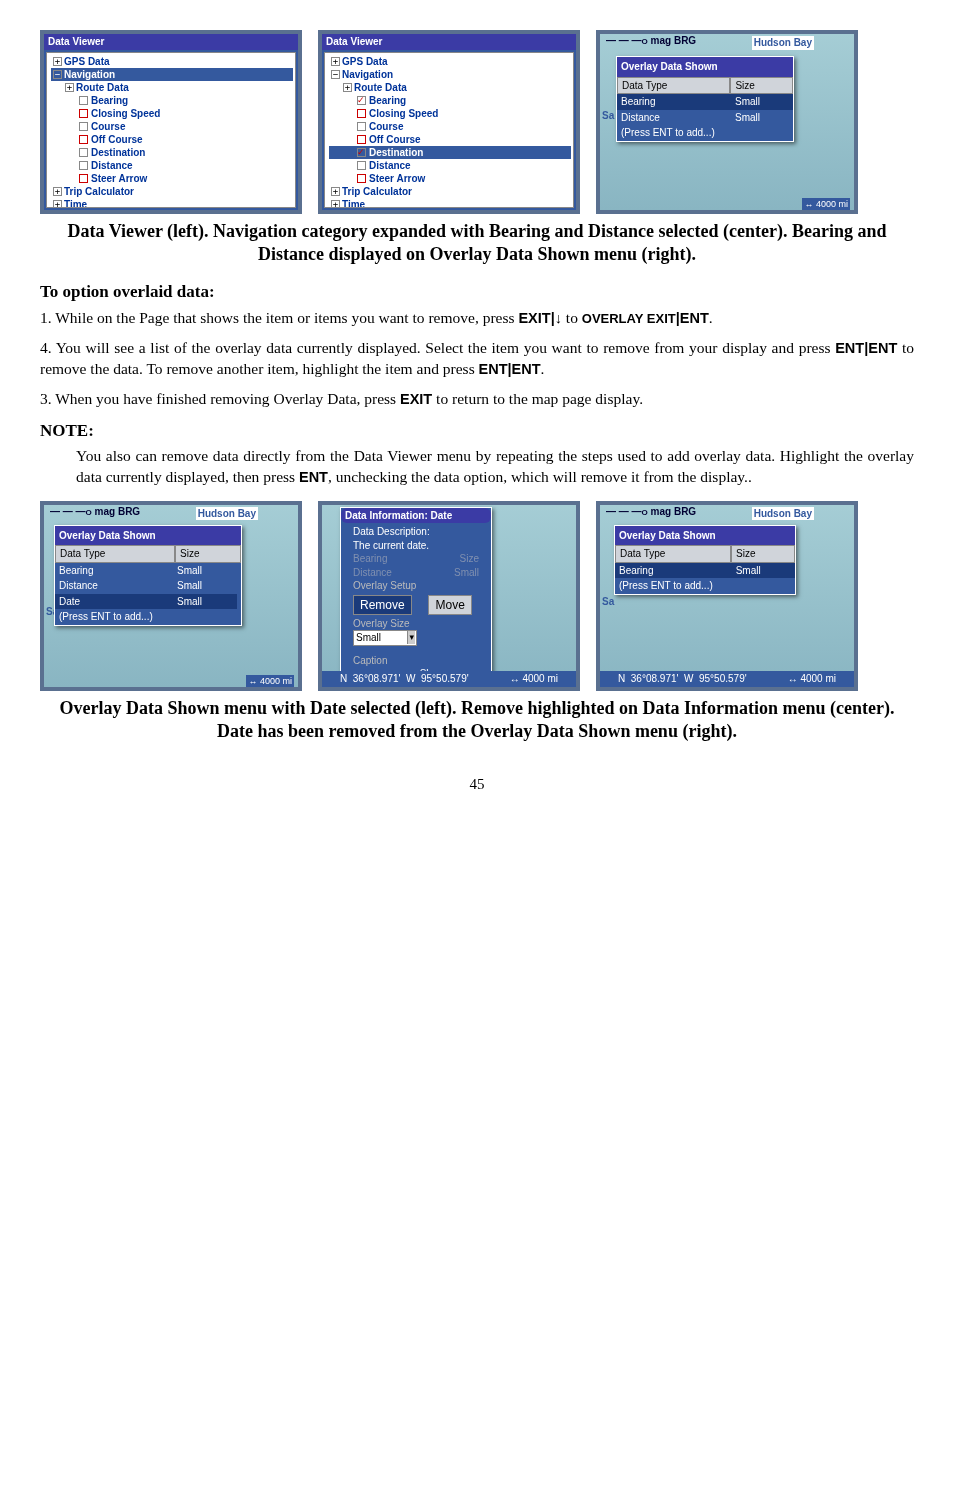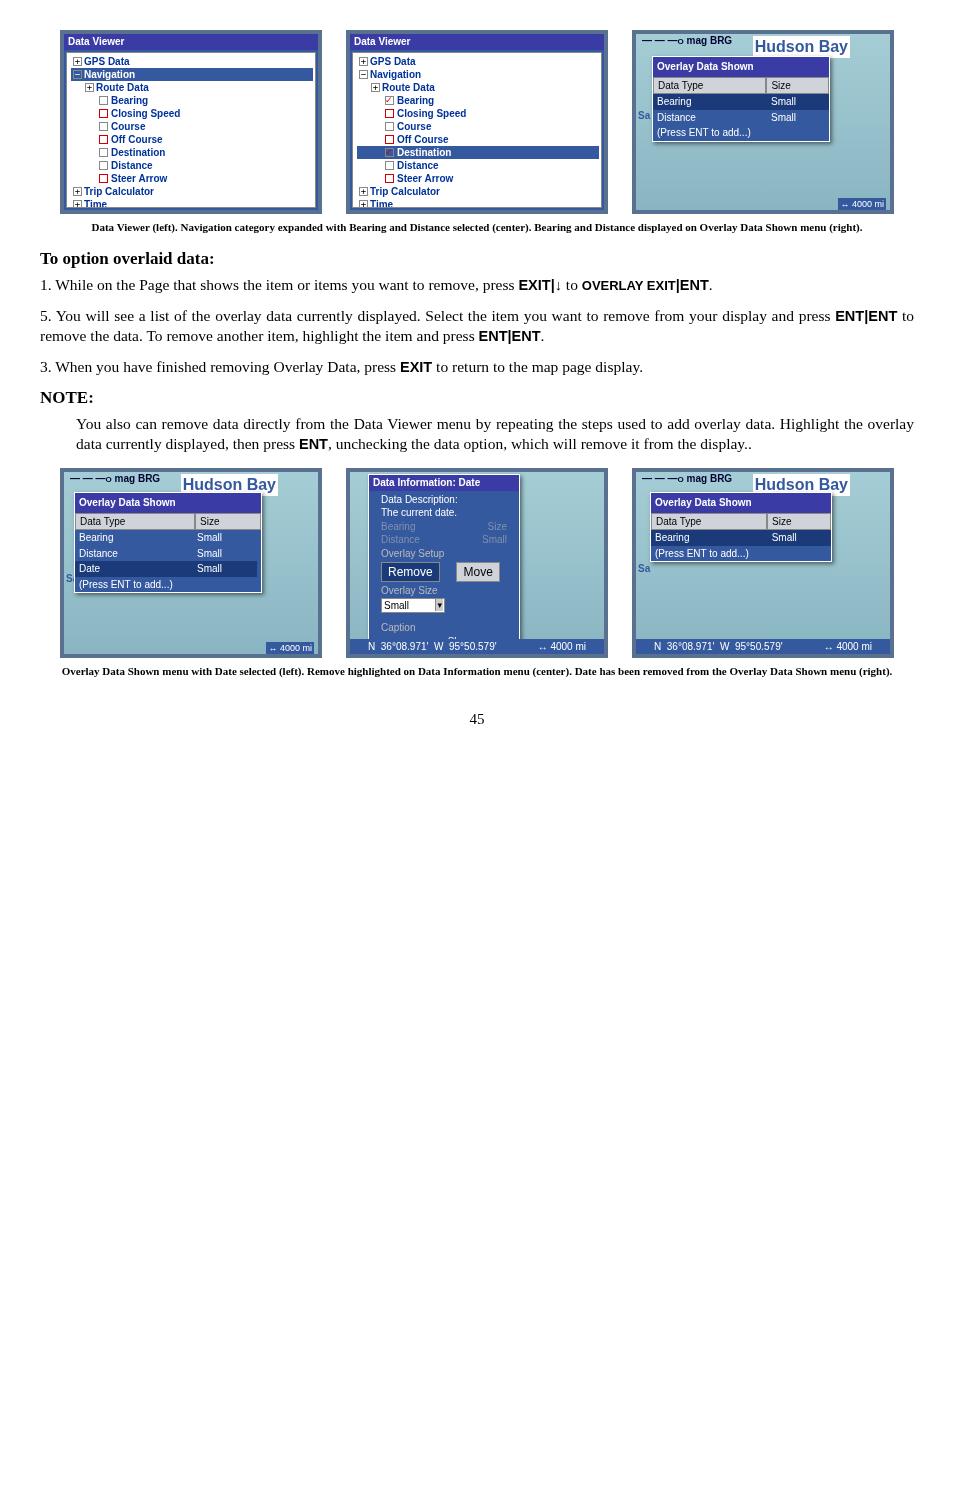--- a/index.html
+++ b/index.html
@@ -7,22 +7,21 @@
     padding: 30px 40px;
     font-family: Georgia, 'Times New Roman', serif;
     font-size: 15px;
     line-height: 1.35;
     color: #000;
     background: #fff;
     width: 874px;
   }
   .fig-row {
     display: flex;
-    gap: 24px;
-    justify-content: center;
+    gap: 16px;
     margin: 0 auto 6px auto;
   }
   .panel {
     border: 4px solid #5a7090;
     background: #34599e;
     width: 262px;
     height: 184px;
     position: relative;
     font-family: Tahoma, Arial, sans-serif;
     font-size: 10px;
@@ -99,21 +98,21 @@
   .map-bg {
     position: absolute;
     inset: 0;
     background: linear-gradient(#a5cdd5, #89b5c2);
   }
   .map-label-top {
     position: absolute;
     top: 2px;
     right: 40px;
     background: #fff;
-    font-size: 16px;
+    font-size: 10px;
     font-weight: bold;
     padding: 0 2px;
     color: #34599e;
   }
   .mag-brg {
     position: absolute;
     top: 0;
     left: 6px;
     font-size: 10px;
     font-weight: bold;
@@ -171,21 +170,21 @@
     top: 75px;
     color: #34599e;
     font-weight: bold;
     font-size: 10px;
   }
 
   .caption {
     text-align: center;
     font-weight: bold;
     font-family: Georgia, serif;
-    font-size: 11px;
+    font-size: 18px;
     margin: 4px 10px 14px 10px;
     line-height: 1.3;
   }
   h3.section {
     font-family: Georgia, serif;
     font-size: 17px;
     font-weight: bold;
     margin: 10px 0 4px 0;
   }
   p.body {
@@ -236,20 +235,21 @@
     border: 1px solid #fff;
     box-shadow: 2px 2px 4px rgba(0,0,0,0.5);
     color: #fff;
   }
   .data-info-title {
     background: #3b3ba5;
     color: #fff;
     font-size: 10px;
     font-weight: bold;
     padding: 1px 4px;
+    border-radius: 6px;
   }
   .data-info-body {
     padding: 2px 12px;
     font-size: 10px;
   }
   .greyed { color: #8090b0; }
   .group-label { color: #bbb; font-size: 10px; }
   .btn {
     display: inline-block;
     background: #d0d4da;
@@ -478,21 +478,21 @@
 
 <div class="caption">Data Viewer (left). Navigation category expanded with Bearing and Distance selected (center). Bearing and Distance displayed on Overlay Data Shown menu (right).</div>
 
 <h3 class="section">To option overlaid data:</h3>
 
 <p class="body">
   <span>1. While on the Page that shows the item or items you want to remove, press </span><span class="mono-bold">EXIT</span><span class="mono-bold">|</span><span class="arrow-down mono-bold">↓</span><span> to </span><span class="smallcaps">OVERLAY EXIT</span><span class="mono-bold">|</span><span class="mono-bold">ENT</span><span>.</span>
 </p>
 
 <p class="body">
-  <span>5. You will see a list of the overlay data currently displayed. Select the item you want to remove from your display and press </span><span class="mono-bold">ENT</span><span class="mono-bold">|</span><span class="mono-bold">ENT</span><span> to remove the data. To remove another item, highlight the item and press </span><span class="mono-bold">ENT|ENT</span><span>.</span>
+  <span>4. You will see a list of the overlay data currently displayed. Select the item you want to remove from your display and press </span><span class="mono-bold">ENT</span><span class="mono-bold">|</span><span class="mono-bold">ENT</span><span> to remove the data. To remove another item, highlight the item and press </span><span class="mono-bold">ENT|ENT</span><span>.</span>
 </p>
 
 <p class="body">
   <span>3. When you have finished removing Overlay Data, press </span><span class="mono-bold">EXIT</span><span> to return to the map page display.</span>
 </p>
 
 <h3 class="section">NOTE:</h3>
 <div class="note-block">
   <span>You also can remove data directly from the Data Viewer menu by repeating the steps used to add overlay data. Highlight the overlay data currently displayed, then press </span><span class="mono-bold">ENT</span><span>, unchecking the data option, which will remove it from the display..</span>
 </div>

